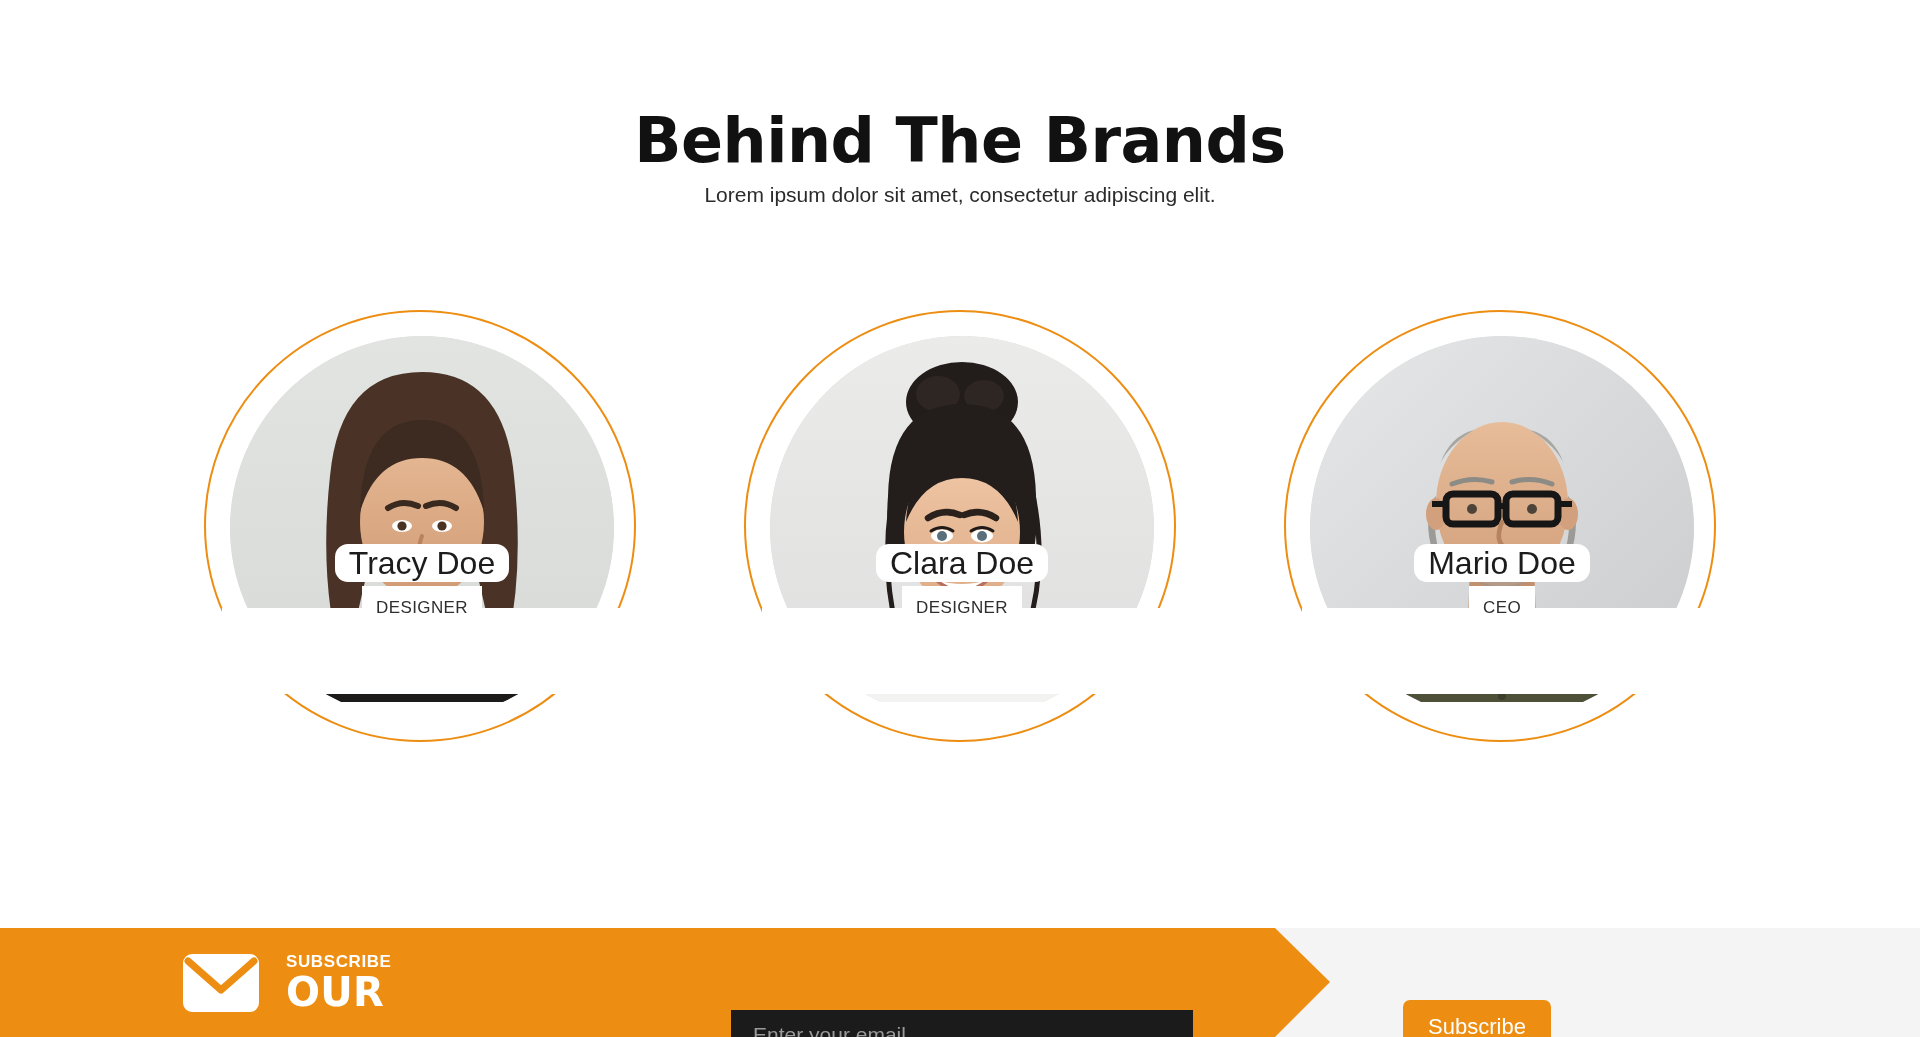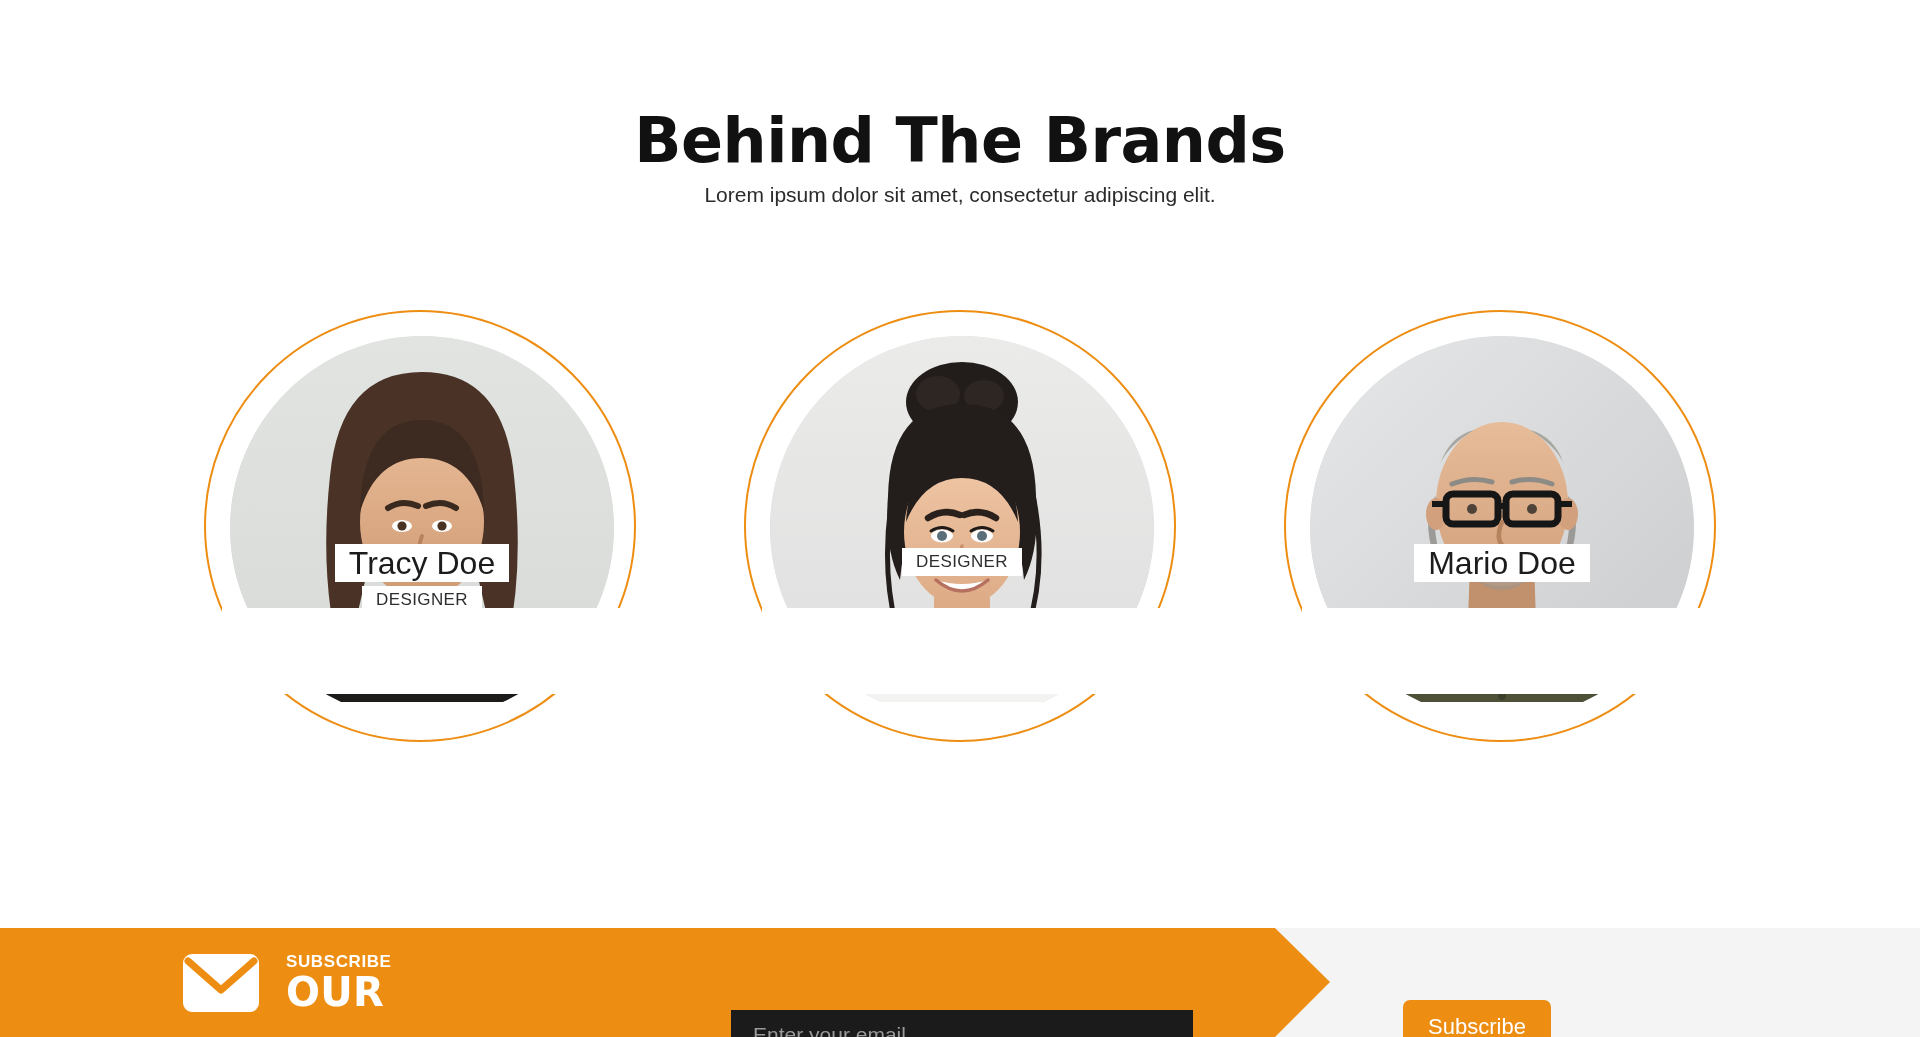--- a/index.html
+++ b/index.html
@@ -112,32 +112,33 @@
 
   .member-name {
     font-family: "Liberation Sans", sans-serif;
     font-size: 32px;
     font-weight: 400;
     color: #1c1c1c;
     line-height: 1.2;
     background: #ffffff;
     display: inline-block;
     padding: 0 14px;
+    border-radius: 13px;
   }
 
   .member-role {
     margin-top: 4px;
     font-family: "Liberation Sans", sans-serif;
     font-size: 17px;
     font-weight: 400;
     letter-spacing: 0.4px;
     color: #2e2e2e;
     background: #ffffff;
     display: inline-block;
-    padding: 4px 14px;
+    padding: 12px 14px;
   }
 
   
   .meta-mask {
     position: absolute;
     top: 296px;
     left: 16px;
     width: 400px;
     height: 86px;
     background: #ffffff;
@@ -356,20 +357,21 @@
                 <path d="M166 244 q26 22 52 0" stroke="#b5705f" stroke-width="3.5" fill="none" stroke-linecap="round"></path>
 
                 <ellipse cx="152" cy="222" rx="13" ry="9" fill="#e8a98f" opacity="0.5"></ellipse>
                 <ellipse cx="232" cy="222" rx="13" ry="9" fill="#e8a98f" opacity="0.5"></ellipse>
               </g>
             </svg>
           </div>
         </div>
         <div class="meta-mask"></div>
         <div class="member-meta">
+          <div><span class="member-name">Clara Doe</span></div>
           <div><span class="member-role">DESIGNER</span></div>
         </div>
       </div>
     </div>
 
     <div class="team-card">
       <div class="avatar-ring">
         <div class="avatar-clip">
           <div class="avatar-photo">
             <svg viewBox="0 0 384 384" xmlns="http://www.w3.org/2000/svg" aria-hidden="true">
@@ -423,20 +425,21 @@
                 <path d="M166 224 q26 16 50 -4" stroke="#9c6b4e" stroke-width="4.5" fill="none" stroke-linecap="round"></path>
 
                 <ellipse cx="192" cy="238" rx="26" ry="16" fill="#9a9691" opacity="0.55"></ellipse>
               </g>
             </svg>
           </div>
         </div>
         <div class="meta-mask"></div>
         <div class="member-meta">
           <div><span class="member-name">Mario Doe</span></div>
+          <div><span class="member-role">CEO</span></div>
         </div>
       </div>
     </div>
 
   </div>
 
   <div class="subscribe-section">
     <div class="subscribe-orange"></div>
 
     <div class="subscribe-left">

